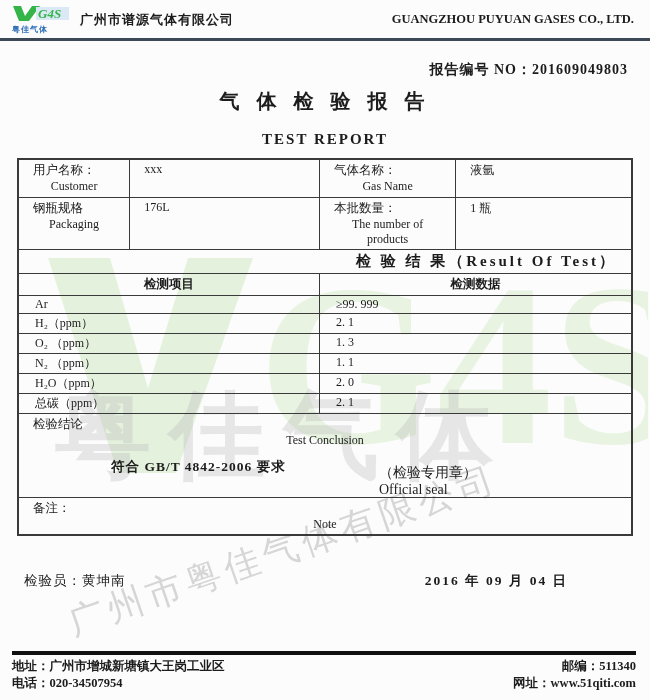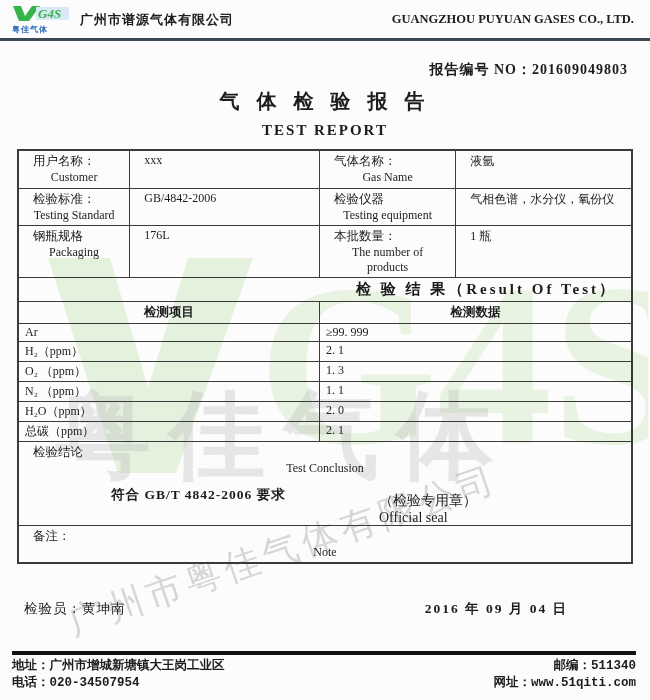--- a/index.html
+++ b/index.html
@@ -31,57 +31,57 @@
     display:flex; align-items:center;
     padding:5px 16px 4px 12px;
     border-bottom:3px solid #3c4856;
   }
   .logo { width:60px; margin-right:8px; line-height:1; }
   .logo-cn { color:#2b6cb8; font-size:8px; font-weight:bold; letter-spacing:1px; margin-top:1px; }
   .company-cn { font-size:13px; font-weight:bold; letter-spacing:1px; }
   .company-en { margin-left:auto; font-size:12.5px; font-weight:bold; }
   .report-no { text-align:right; margin:20px 22px 0 0; font-size:14px; font-weight:bold; letter-spacing:1px;padding-left:33px; }
   .doc-title { text-align:center; margin-top:9px; font-size:20px; font-weight:bold; letter-spacing:6px; }
-  .doc-subtitle { text-align:center; margin-top:7px; font-size:15px; font-weight:bold; letter-spacing:2px; }
+  .doc-subtitle { text-align:center; margin-top:16px; font-size:15px; font-weight:bold; letter-spacing:2px; }
   
   table.report {
     width:616px; margin:10px 17px 0;
     border-collapse:collapse;
     border:2px solid #3a3a3a;
     font-size:12px;
   }
   table.report td { border:1px solid #3a3a3a; vertical-align:top; padding:2px 14px; }
   .lbl-cn { font-size:12.5px; }
   .lbl-en { font-size:12px;text-align:center; }
   .cell-value { padding-top:3px; }
   tr.r1 td { height:38px; }
   tr.r2 td { height:36px; }
   tr.r3 td { height:32px; }
   td.result-header { height:24px; text-align:right; font-size:15px; font-weight:bold; letter-spacing:3px; padding-top:3px; }
   td.result-sub { height:20px; text-align:center; font-size:12.5px; font-weight:bold; }
-  tr.result-row td { height:15px; padding:1px 6px; }
+  tr.result-row td { height:15px; padding:1px 16px; }
   td.conclusion-cell { height:84px; position:relative; }
   .conclusion-text { margin:10px 0 16px 78px; font-size:13.5px; font-weight:bold; letter-spacing:1px; }
   .seal { position:absolute; left:360px; top:50px; width:170px; text-align:left; font-size:14px; }
   td.note-cell { height:36px;border-radius:17px; }
   
   .sign-row { display:flex; justify-content:space-between; margin:36px 24px 0; font-size:13.5px;gap:31px; }
   .sign-date { margin-right:58px; font-weight:bold; letter-spacing:2px; }
   .inspector { letter-spacing:1px; }
   
   .page-footer {
     position:absolute; left:12px; right:14px; bottom:8px;
     border-top:4px solid #111;
     padding-top:3px;
     display:flex; justify-content:space-between;
     font-size:12.5px; font-weight:bold;
     z-index:1;
   }
   .page-footer .col-right { text-align:right; }
-  .page-footer div { line-height:1.35;font-family:Liberation Mono, monospace; }
+  .page-footer div { line-height:1.35; }
 </style>
 </head>
 <body>
 
 <div class="wm-layer">
   <svg class="wm-logo" width="600" height="250" viewBox="0 0 600 250">
     <polygon points="0,30 62,30 100,160 140,30 205,30 128,245 70,245" fill="#ddeed3"></polygon>
     <text x="210" y="215" font-size="230" font-weight="bold" fill="#e2f1d9">G4S</text>
   </svg>
   <div class="wm-brand">粤佳气体</div>
@@ -125,32 +125,20 @@
         <div class="lbl-en">Customer</div>
       </td>
       <td class="cell-value">xxx</td>
       <td>
         <div class="lbl-cn">气体名称：</div>
         <div class="lbl-en">Gas Name</div>
       </td>
       <td class="cell-value">液氩</td>
     </tr>
 
-    <tr class="r2">
-      <td>
-        <div class="lbl-cn">检验标准：</div>
-        <div class="lbl-en">Testing Standard</div>
-      </td>
-      <td class="cell-value">GB/4842-2006</td>
-      <td>
-        <div class="lbl-cn">检验仪器</div>
-        <div class="lbl-en">Testing equipment</div>
-      </td>
-      <td class="cell-value">气相色谱，水分仪，氧份仪</td>
-    </tr>
 
     <tr class="r3">
       <td>
         <div class="lbl-cn">钢瓶规格</div>
         <div class="lbl-en">Packaging</div>
       </td>
       <td class="cell-value">176L</td>
       <td>
         <div class="lbl-cn">本批数量：</div>
         <div class="lbl-en">The number of products</div>

